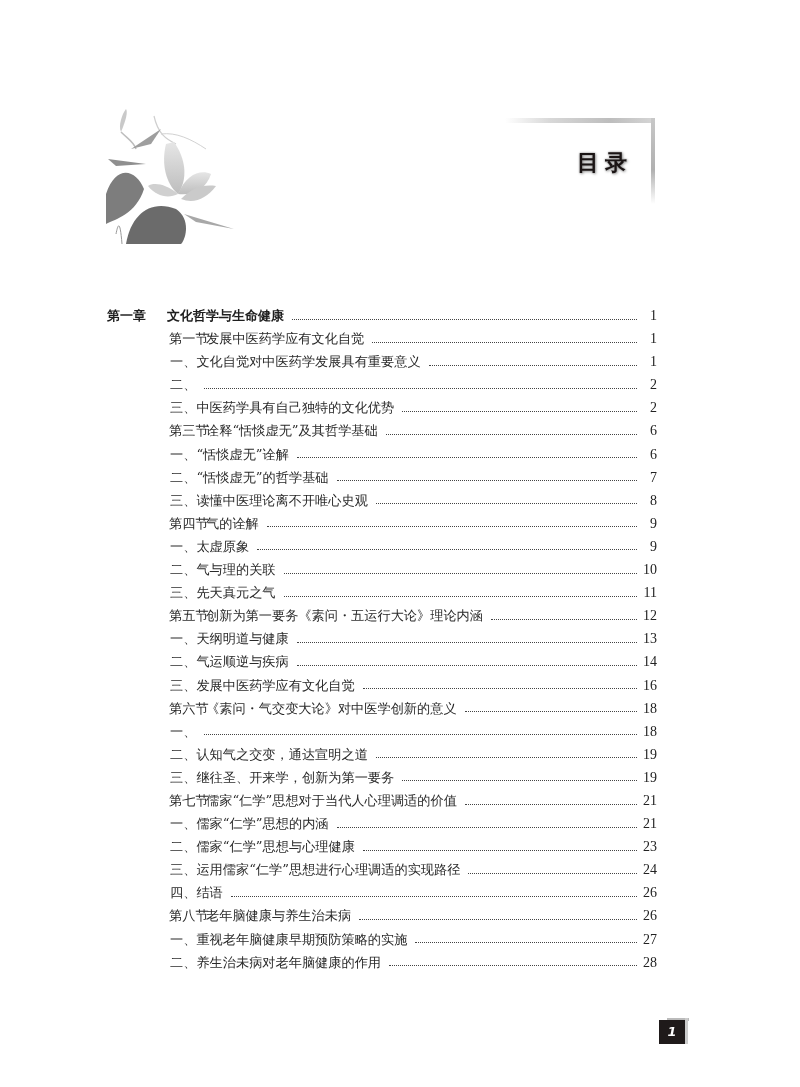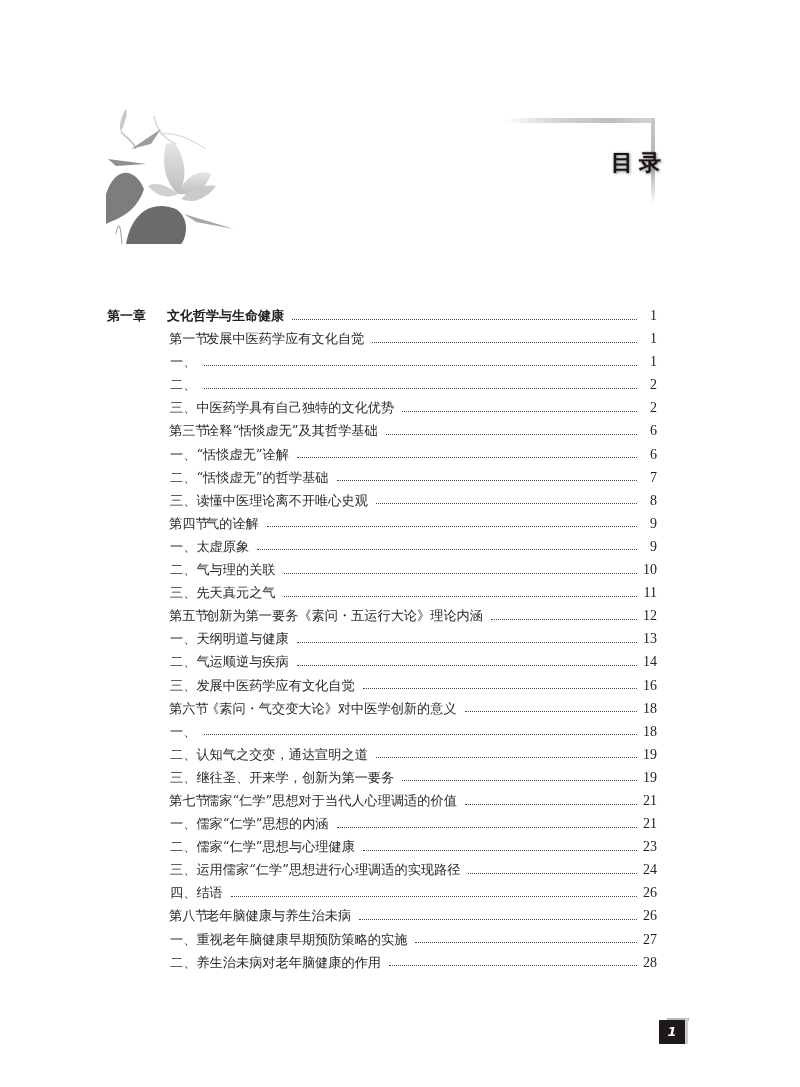--- a/index.html
+++ b/index.html
@@ -15,25 +15,24 @@
   }
   .title-frame .top-bar {
     position: absolute; left: 0; top: 0; width: 150px; height: 5px;
     background: linear-gradient(to right, rgba(200,200,200,0) 0%, #d8d8d8 30%, #bdbdbd 70%, #d6d6d6 100%);
   }
   .title-frame .right-bar {
     position: absolute; right: 0; top: 0; width: 4px; height: 86px;
     background: linear-gradient(to bottom, #c8c8c8 0%, #b0b0b0 60%, rgba(200,200,200,0) 100%);
   }
   .title-text {
-    position: absolute; left: 563px; top: 148px; width: 70px; text-align: left;
+    position: absolute; left: 563px; top: 148px; width: 70px; text-align: right;
     font-family: "DejaVu Sans", "Liberation Sans", sans-serif; font-weight: bold;
     font-size: 22px; letter-spacing: 6px; color: #1a1414;
     text-shadow: 0 0 2px #888, 1px 1px 3px #999;
-    margin-left: 48px;
   }
   .toc {
     position: absolute; left: 107px; top: 304px; width: 550px;
   }
   .toc-row {
     position: relative; height: 23.1px; line-height: 23.1px; font-size: 13.2px;
     display: flex; align-items: baseline; white-space: nowrap;
   }
   .toc-row.level-0 { padding-left: 0; font-family: "DejaVu Sans", "Liberation Sans", sans-serif; font-weight: bold; font-size: 13px; color: #1e1e1e; }
   .toc-row.level-1 { padding-left: 30px; }
@@ -107,20 +106,21 @@
       <span class="page">1</span>
     </div>
     <div class="toc-row level-1">
       <span class="prefix">第一节</span>
       <span class="label">发展中医药学应有文化自觉</span>
       <span class="leader"></span>
       <span class="page">1</span>
     </div>
     <div class="toc-row level-2">
       <span class="prefix">一、</span>
+      <span class="label">文化自觉对中医药学发展具有重要意义</span>
       <span class="leader"></span>
       <span class="page">1</span>
     </div>
     <div class="toc-row level-2">
       <span class="prefix">二、</span>
       <span class="leader"></span>
       <span class="page">2</span>
     </div>
     <div class="toc-row level-2">
       <span class="prefix">三、</span>

